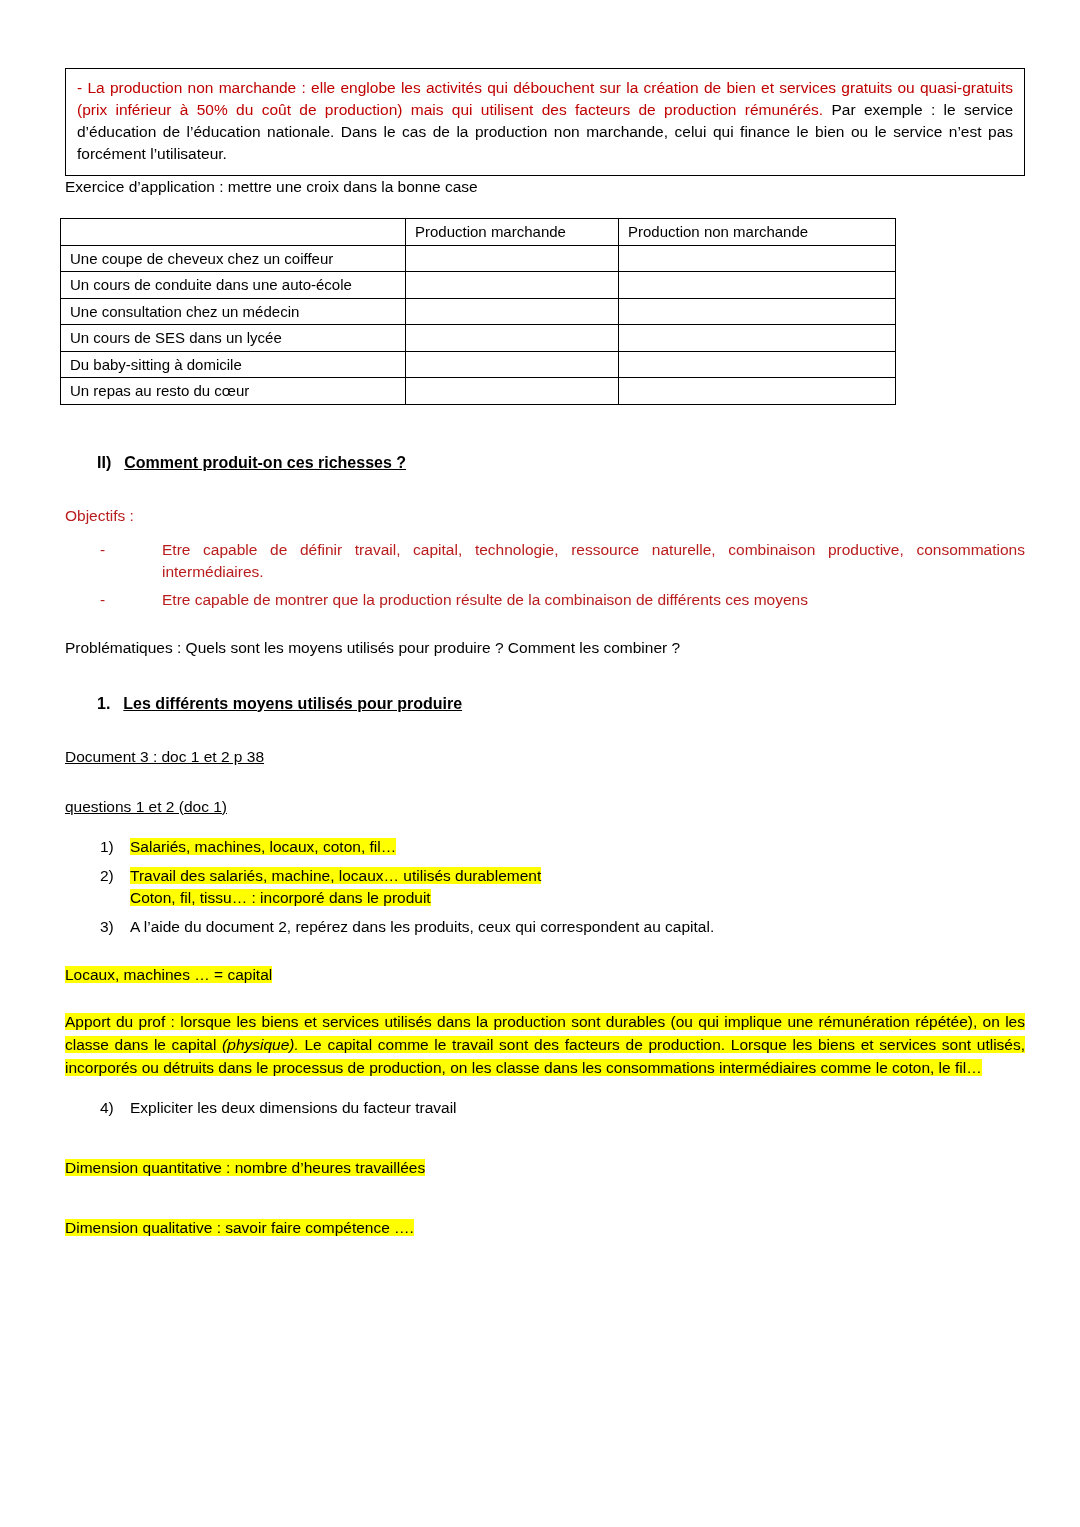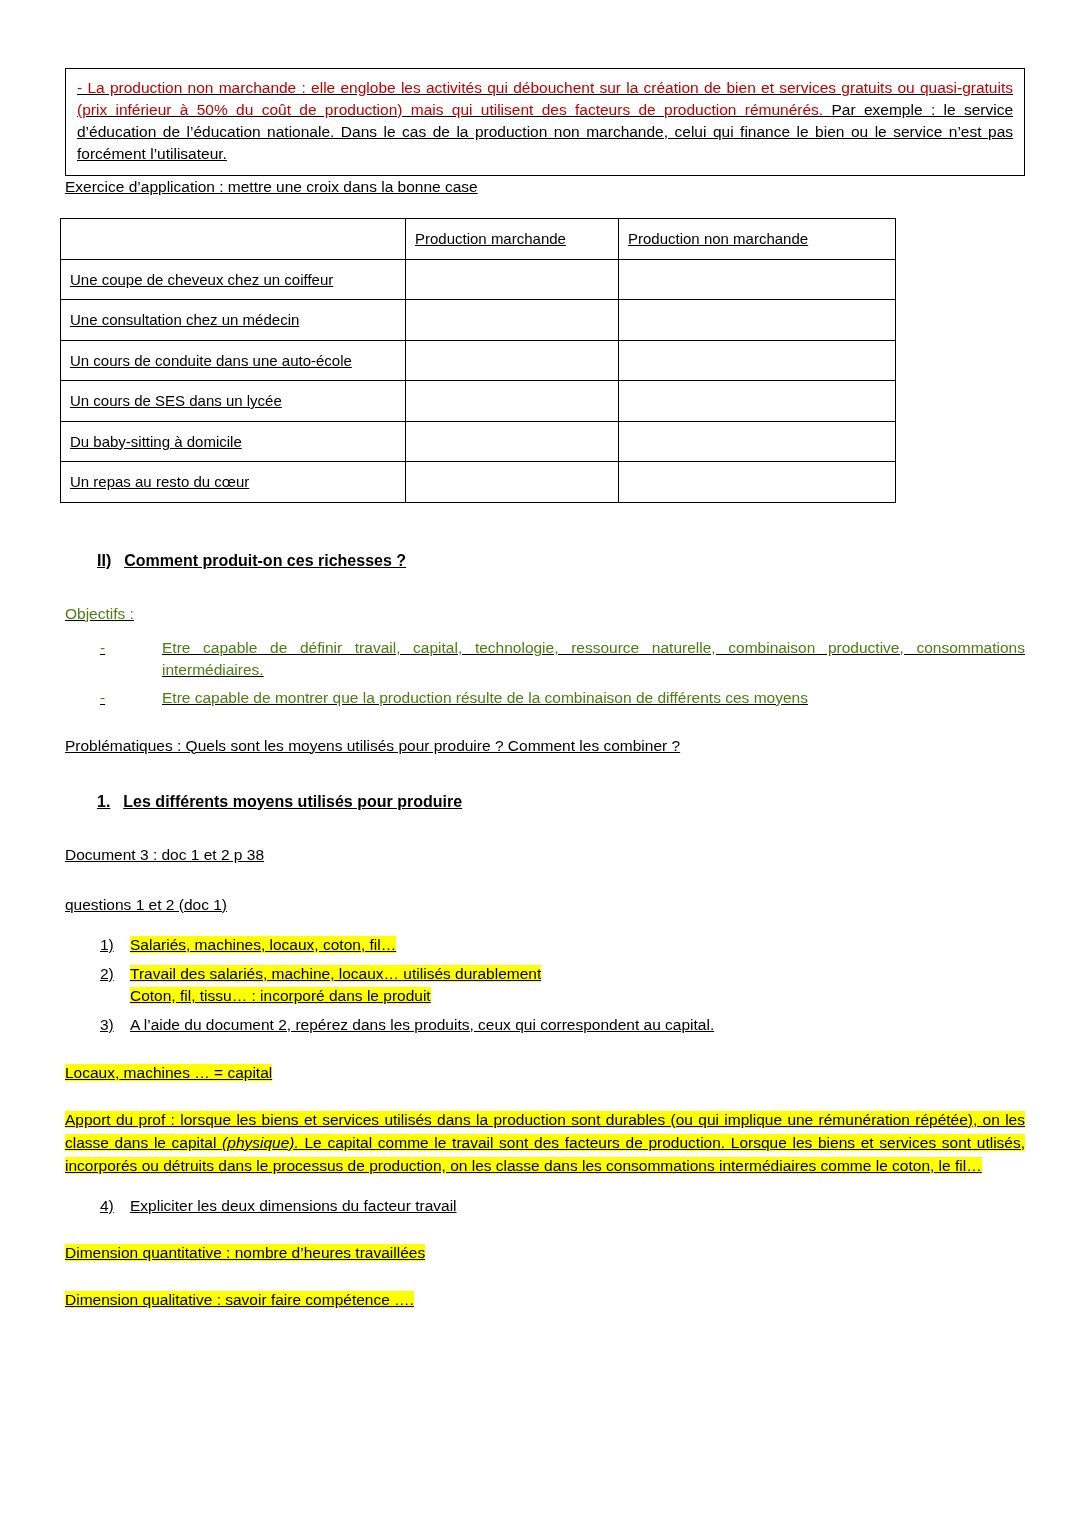--- a/index.html
+++ b/index.html
@@ -9,30 +9,29 @@
     background: #ffffff;
     font-family: "Liberation Sans", "DejaVu Sans", sans-serif;
     color: #000;
   }
   .page {
     width: 1080px;
     height: 1527px;
     padding: 68px 55px 30px 65px;
     overflow: hidden;
     background: #fff;
-    text-decoration: underline;
   }
   .para {
     font-size: 15.5px;
     line-height: 1.42;
     margin: 0;
   }
   .justify { text-align: justify; }
   .red { color: #c00000; }
-  .green { color: #4d7c0f; }
+  .green { color: #b91c1c; }
   .hl { background: #ffff00; }
   .underline { text-decoration: underline; }
 
   .def-box {
     border: 1px solid #000;
     padding: 8px 11px 10px 11px;
   }
 
   .exercise-intro {
     margin-bottom: 20px;
@@ -40,21 +39,21 @@
 
   .ex-table {
     border-collapse: collapse;
     margin-left: -5px;
     table-layout: fixed;
   }
   .ex-table td {
     border: 1px solid #000;
     font-size: 15px;
     line-height: 1.3;
-    padding: 10px 9px;
+    padding: 3px 9px;
     height: 14px;
     vertical-align: middle;
   }
   .ex-table .c1 { width: 345px; }
   .ex-table .c2 { width: 213px; }
   .ex-table .c3 { width: 277px; }
 
   .heading {
     font-size: 16px;
     font-weight: bold;
@@ -101,21 +100,21 @@
 
   .capital-note { margin-top: 26px; }
 
   .apport {
     margin-top: 24px;
     line-height: 1.5;
   }
 
   .q4 { margin-top: 18px; }
 
-  .dim-line { margin-top: 25px; }
+  .dim-line { margin-top: 38px; }
 </style>
 </head>
 <body>
 
 <div class="page">
 
   <div class="def-box">
     <p class="para justify">
       <span class="red">- La production non marchande : elle englobe les activités qui débouchent sur la création de bien et services gratuits ou quasi-gratuits (prix inférieur à 50% du coût de production) mais qui utilisent des facteurs de production rémunérés.</span>
       <span>Par exemple : le service d’éducation de l’éducation nationale. Dans le cas de la production non marchande, celui qui finance le bien ou le service n’est pas forcément l’utilisateur.</span>
@@ -130,26 +129,26 @@
         <td class="c1"></td>
         <td class="c2">Production marchande</td>
         <td class="c3">Production non marchande</td>
       </tr>
       <tr>
         <td class="c1">Une coupe de cheveux chez un coiffeur</td>
         <td class="c2"></td>
         <td class="c3"></td>
       </tr>
       <tr>
+        <td class="c1">Un cours de conduite dans une auto-école</td>
+        <td class="c2"></td>
+        <td class="c3"></td>
+      </tr>
+      <tr>
         <td class="c1">Une consultation chez un médecin</td>
-        <td class="c2"></td>
-        <td class="c3"></td>
-      </tr>
-      <tr>
-        <td class="c1">Un cours de conduite dans une auto-école</td>
         <td class="c2"></td>
         <td class="c3"></td>
       </tr>
       <tr>
         <td class="c1">Un cours de SES dans un lycée</td>
         <td class="c2"></td>
         <td class="c3"></td>
       </tr>
       <tr>
         <td class="c1">Du baby-sitting à domicile</td>

